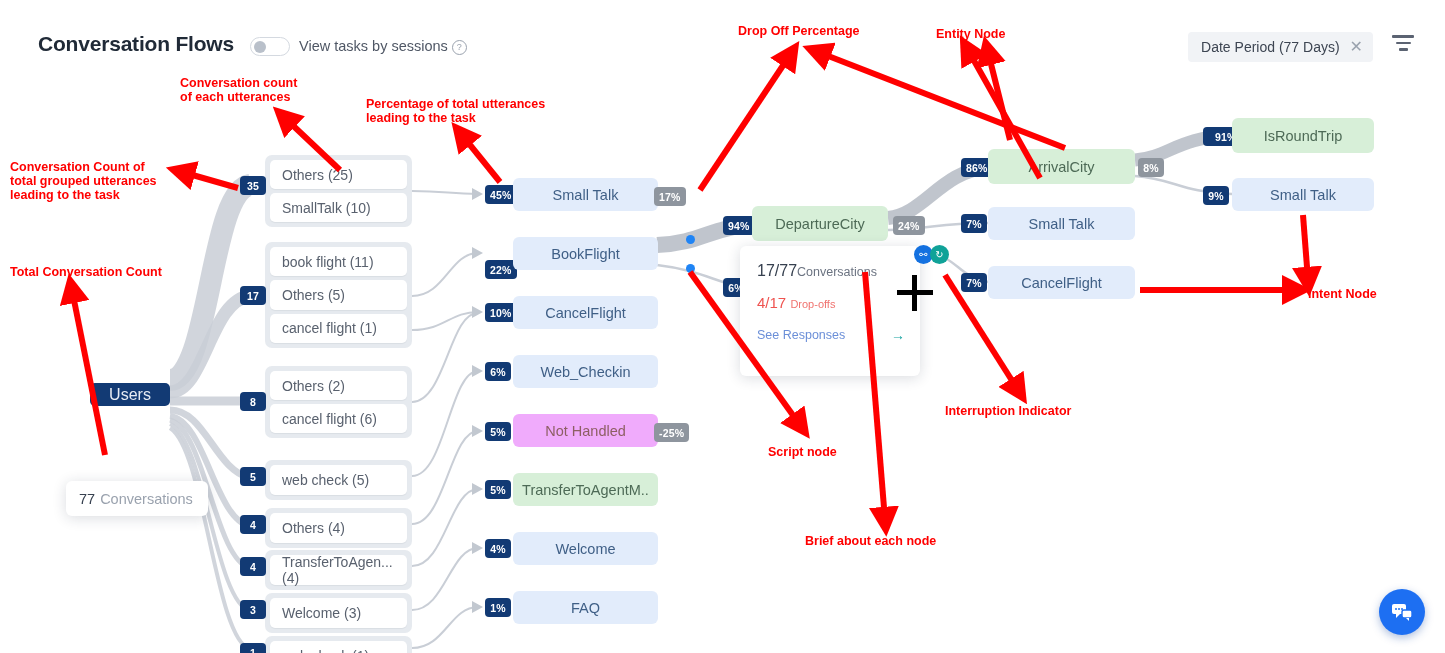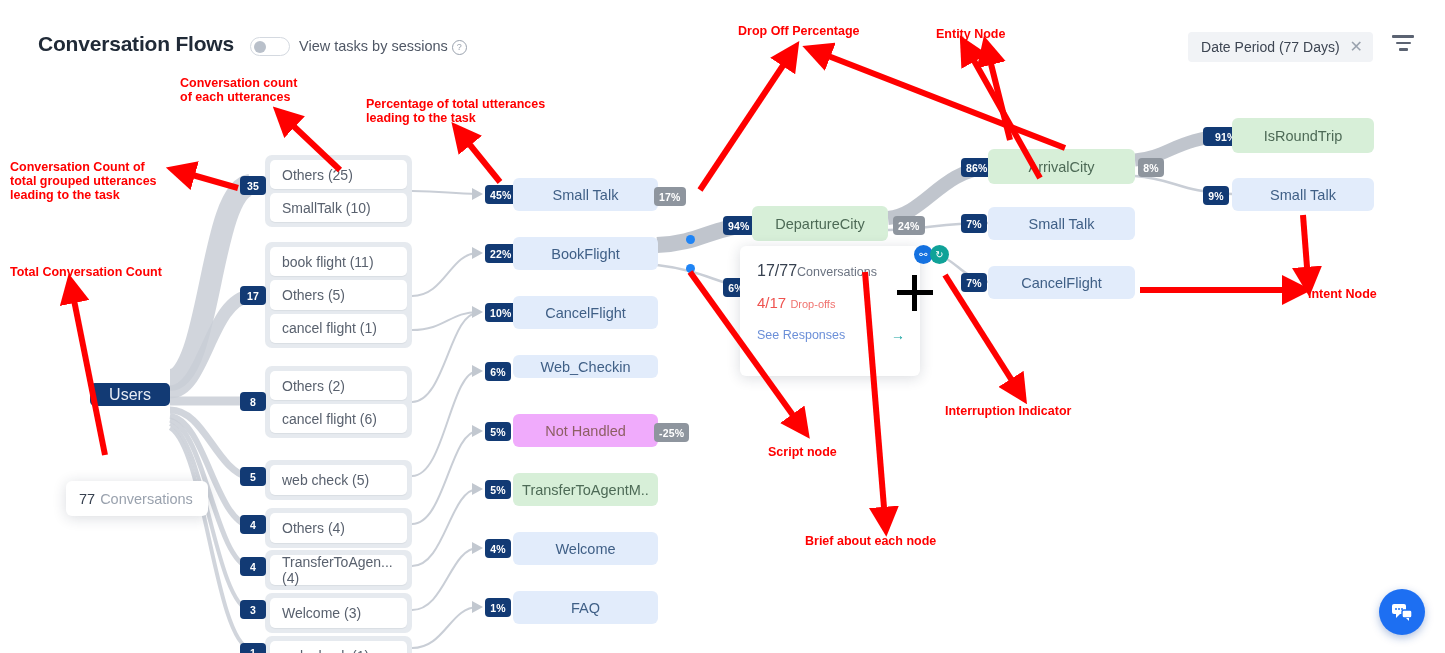--- a/index.html
+++ b/index.html
@@ -212,32 +212,32 @@
     <div class="uitem">web check (1)</div>
   </div>
   <div class="badge" style="left:240px;top:643px;">1</div>
 
   <div class="badge" style="left:485px;top:185px;">45%</div>
   <div class="node task" style="left:513px;top:178px;width:145px;height:33px;">
     <span>Small Talk</span>
   </div>
   <div class="badge grey" style="left:654px;top:187px;">17%</div>
 
-  <div class="badge" style="left:485px;top:244px;">22%</div>
+  <div class="badge" style="left:485px;top:260px;">22%</div>
   <div class="node task" style="left:513px;top:237px;width:145px;height:33px;">
     <span>BookFlight</span>
   </div>
 
   <div class="badge" style="left:485px;top:303px;">10%</div>
   <div class="node task" style="left:513px;top:296px;width:145px;height:33px;">
     <span>CancelFlight</span>
   </div>
 
   <div class="badge" style="left:485px;top:362px;">6%</div>
-  <div class="node task" style="left:513px;top:355px;width:145px;height:23px;">
+  <div class="node task" style="left:513px;top:355px;width:145px;height:33px;">
     <span>Web_Checkin</span>
   </div>
 
   <div class="badge" style="left:485px;top:422px;">5%</div>
   <div class="node err" style="left:513px;top:414px;width:145px;height:33px;">
     <span>Not Handled</span>
   </div>
   <div class="badge grey" style="left:654px;top:423px;">-25%</div>
 
   <div class="badge" style="left:485px;top:480px;">5%</div>

